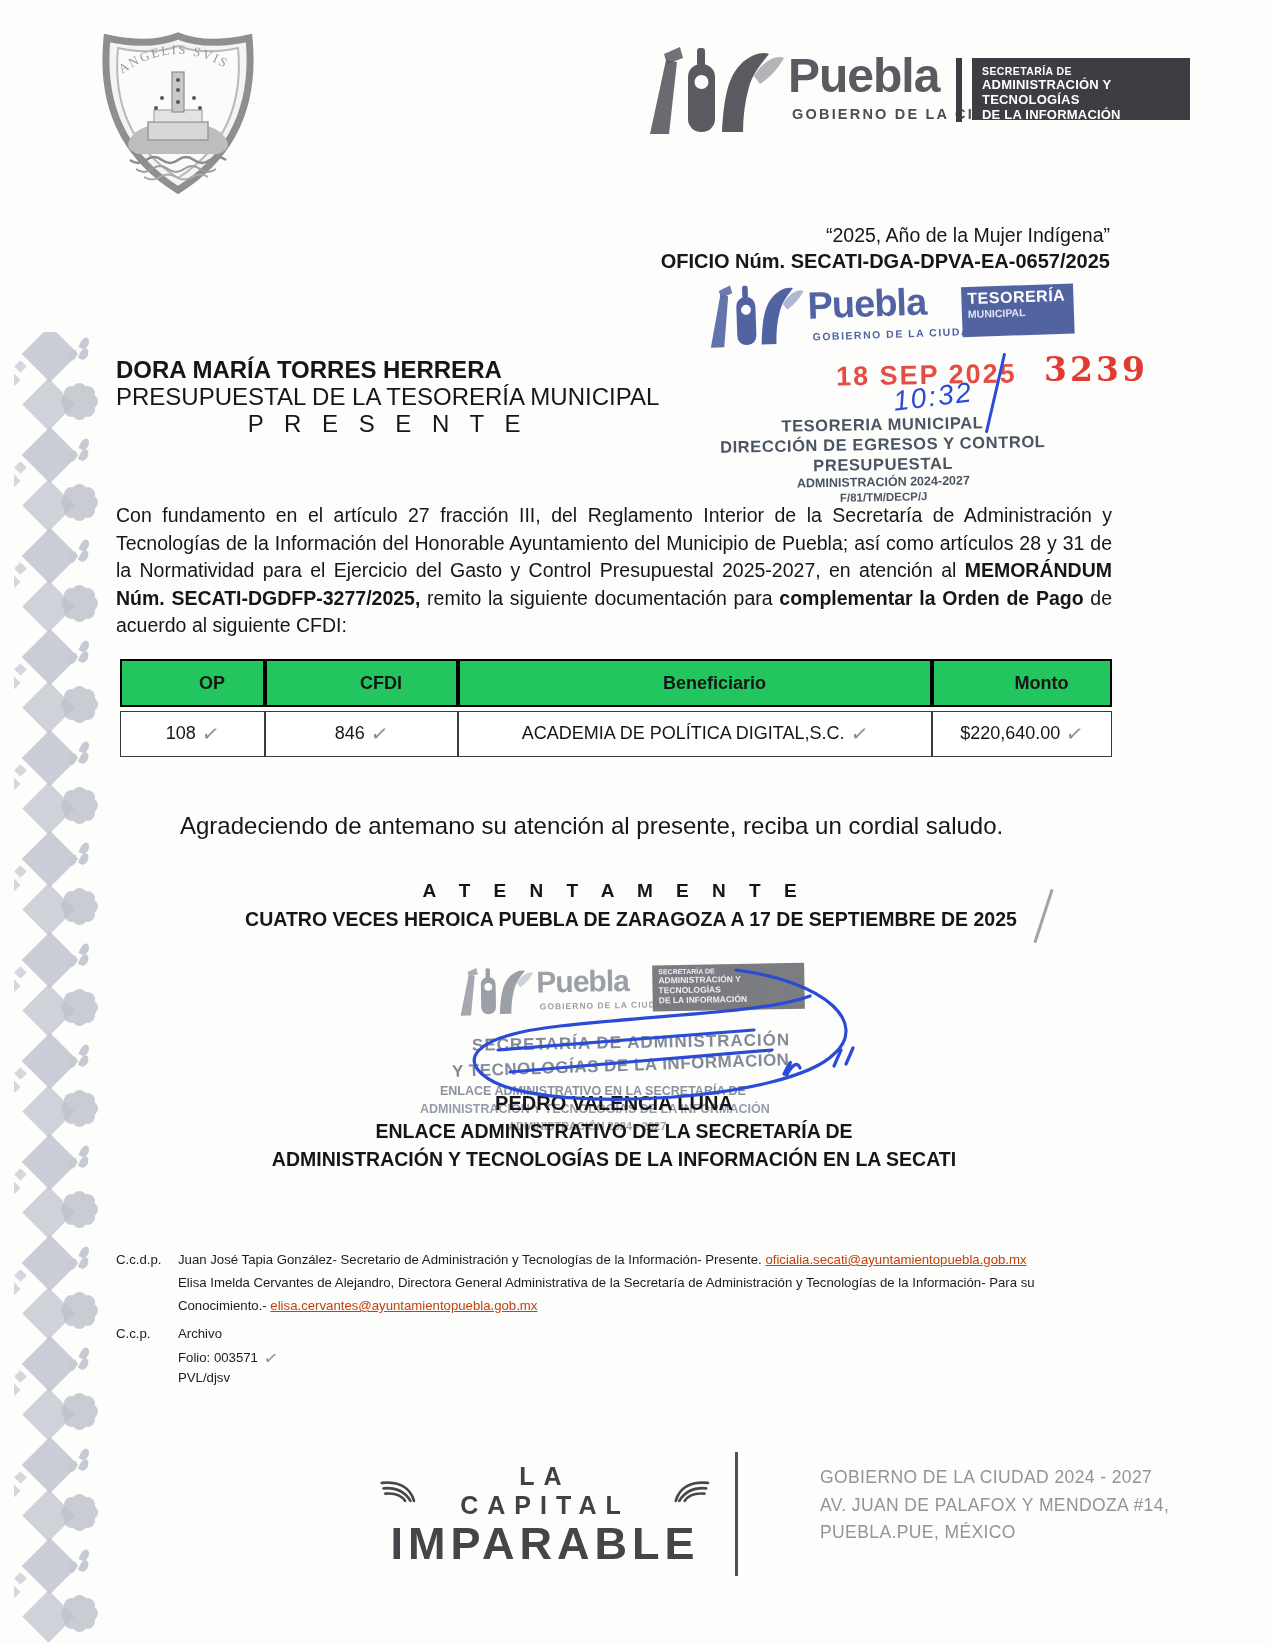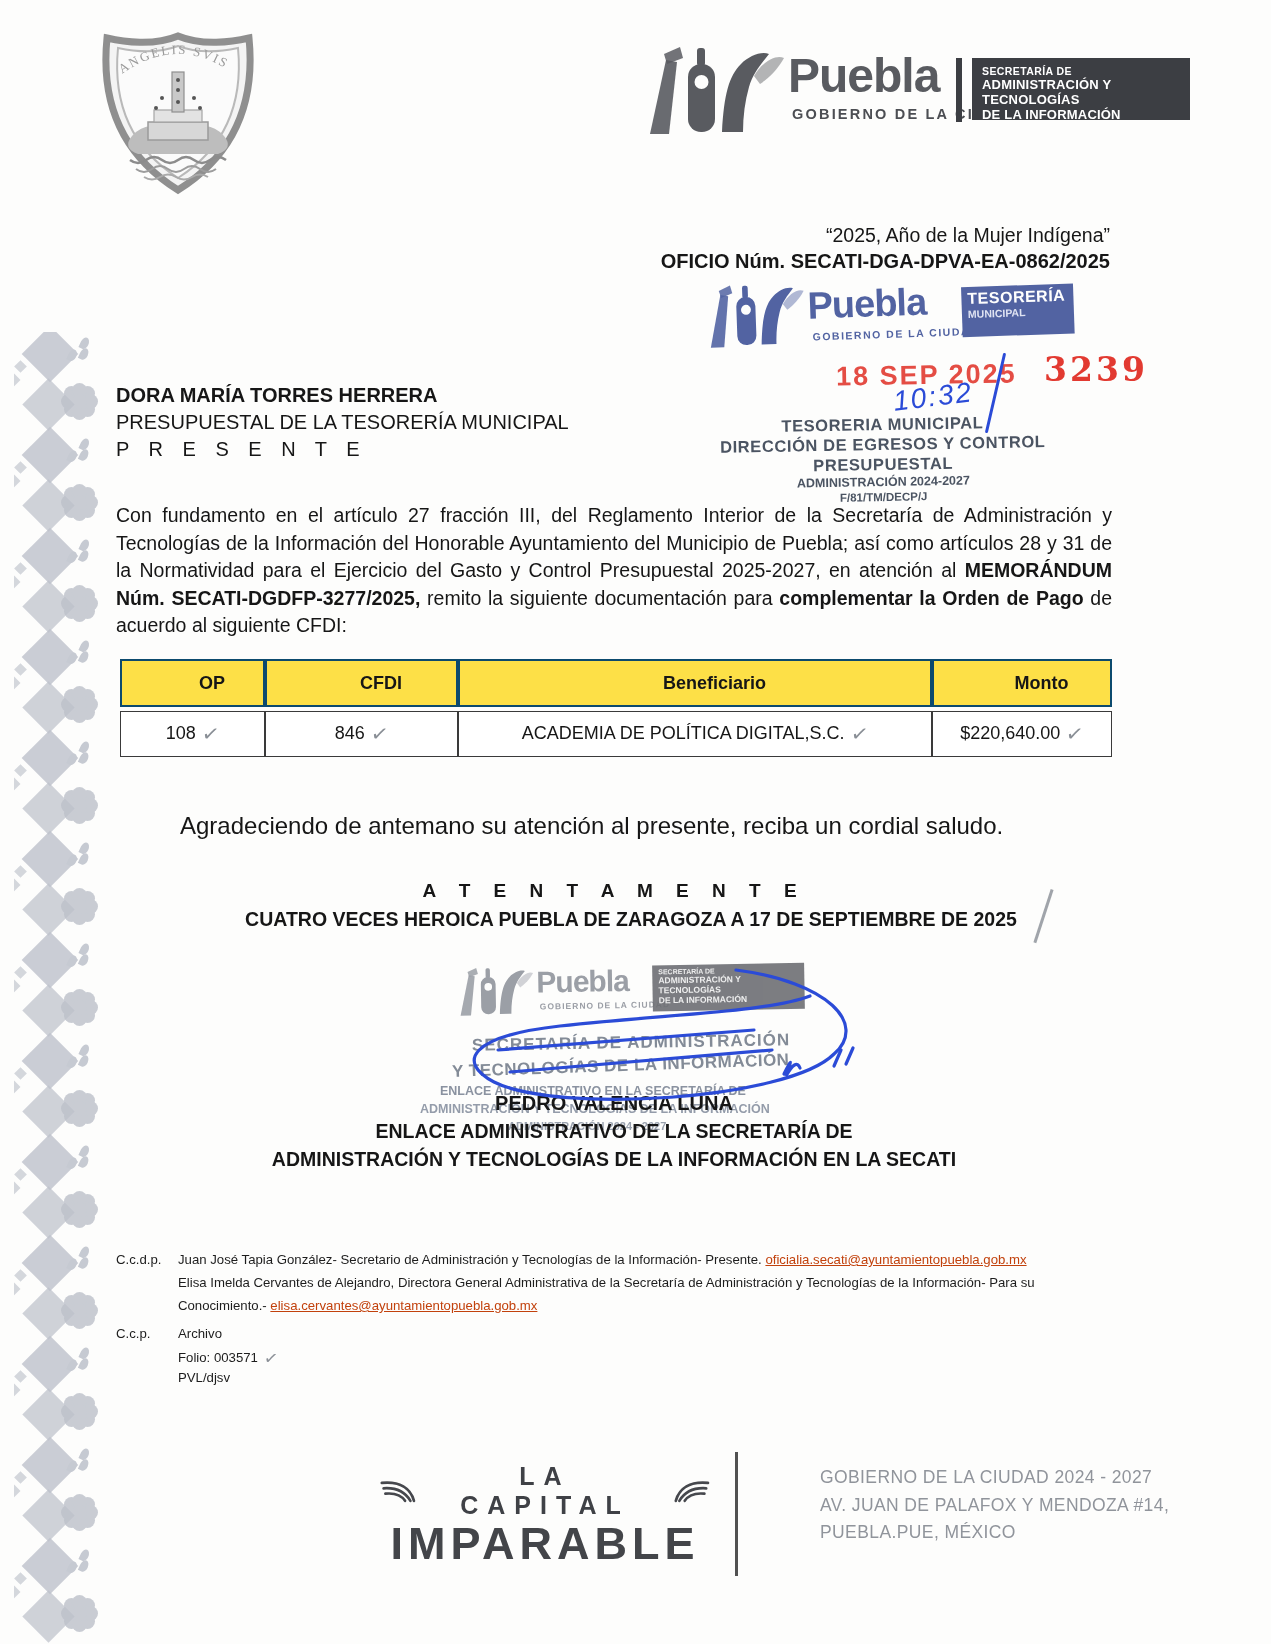--- a/index.html
+++ b/index.html
@@ -40,32 +40,32 @@
   .red-date{left:836px;top:360px;font-size:27px;font-weight:700;color:#e23a31;letter-spacing:2px;transform:rotate(-1deg);opacity:.9;}
   .hand-time{left:893px;top:381px;font-size:28px;font-style:italic;color:#2b4bd7;transform:rotate(-7deg);letter-spacing:2px;}
   .hand-stroke{left:994px;top:352px;width:3px;height:82px;background:#2b4bd7;transform:rotate(13deg);border-radius:3px;}
   .red-folio{left:1044px;top:350px;font-family:"DejaVu Serif",serif;font-size:33px;font-weight:700;color:#e23a31;letter-spacing:3px;}
   .t-lines{left:700px;top:414px;width:366px;text-align:center;color:#4b5462;transform:rotate(-1deg);}
   .t-lines .s1{font-size:16.5px;font-weight:600;line-height:20px;letter-spacing:.6px;}
   .t-lines .s2{font-size:12.5px;font-weight:700;line-height:16px;}
   .t-lines .s3{font-size:11.5px;font-weight:600;line-height:15px;}
 
   
-  .recipient{left:116px;top:382px;font-size:20px;line-height:27px;}
+  .recipient{left:116px;top:356px;font-size:24px;line-height:27px;}
   .recipient .nm{font-weight:700;}
-  .recipient .sal{letter-spacing:7px;}
+  .recipient .sal{letter-spacing:7px;text-align:center;}
 
   
   .bodytext{left:116px;top:502px;width:996px;font-size:19.5px;line-height:27.6px;text-align:justify;}
   .bodytext b{font-weight:700;}
   .thanks{left:180px;top:812px;font-size:24px;}
 
   
   table.doc{left:120px;top:655px;width:992px;border-collapse:separate;border-spacing:0 4px;position:absolute;}
-  table.doc th{background:#fde047;border:2px solid #0c4a6e;font-size:18px;font-weight:700;height:42px;padding-left:40px;}
+  table.doc th{background:#22c55e;border:2px solid #000000;font-size:18px;font-weight:700;height:42px;padding-left:40px;}
   table.doc td{border:1.6px solid #3a3a3a;font-size:18px;height:42px;text-align:center;background:#fff;}
   .chk{color:#8a8f96;font-size:21px;display:inline-block;transform:rotate(8deg);margin-left:6px;vertical-align:-2px;}
 
   
   .att{left:116px;top:880px;width:996px;text-align:center;font-weight:700;font-size:19px;letter-spacing:9px;}
   .cl1{left:133px;top:908px;width:996px;text-align:center;font-weight:700;font-size:19.5px;}
   .cl2{left:116px;top:936px;width:996px;text-align:center;font-weight:700;font-size:20px;}
   .pencil{left:1042px;top:888px;width:2.5px;height:56px;background:#a0a4aa;transform:rotate(18deg);}
 
   
@@ -227,21 +227,21 @@
     <div class="abs brand-tag" style="left:156px;top:58px;font-size:14.5px;letter-spacing:2.2px;color:#4c4e53;">GOBIERNO DE LA CIUDAD</div>
     <div class="abs" style="left:320px;top:10px;width:6px;height:64px;background:#3c3e43;"></div>
     <div class="abs dark-box" style="left:336px;top:10px;width:198px;height:48px;padding:7px 10px;">
       <div class="b1">SECRETARÍA DE</div>
       <div class="b2">ADMINISTRACIÓN Y TECNOLOGÍAS</div>
       <div class="b2">DE LA INFORMACIÓN</div>
     </div>
   </div>
 
   <div class="abs quote">“2025, Año de la Mujer Indígena”</div>
-  <div class="abs oficio">OFICIO Núm. SECATI-DGA-DPVA-EA-0862/2025</div>
+  <div class="abs oficio">OFICIO Núm. SECATI-DGA-DPVA-EA-0657/2025</div>
 
   <div class="abs t-stamp">
     <svg class="abs" style="left:0;top:0;" width="106" height="80" viewBox="0 0 150 100" fill="currentColor">
       <path d="M14,92 L30,18 L41,20 L33,92 Z" opacity=".9"></path>
       <path d="M28,12 l16,-7 l3,11 l-16,6 z" opacity=".85"></path>
       <rect x="52" y="22" width="27" height="68" rx="13"></rect>
       <circle cx="65.5" cy="40" r="7" fill="#fdfdfc"></circle>
       <rect x="61" y="6" width="8" height="18" rx="3"></rect>
       <path d="M86,90 C88,52 93,34 105,22 C113,14 125,9 133,12 C125,22 117,31 113,45 C109,59 107,74 107,90 Z"></path>
       <path d="M118,34 C126,20 140,12 148,16 C142,27 133,36 124,42 Z" opacity=".45"></path>

